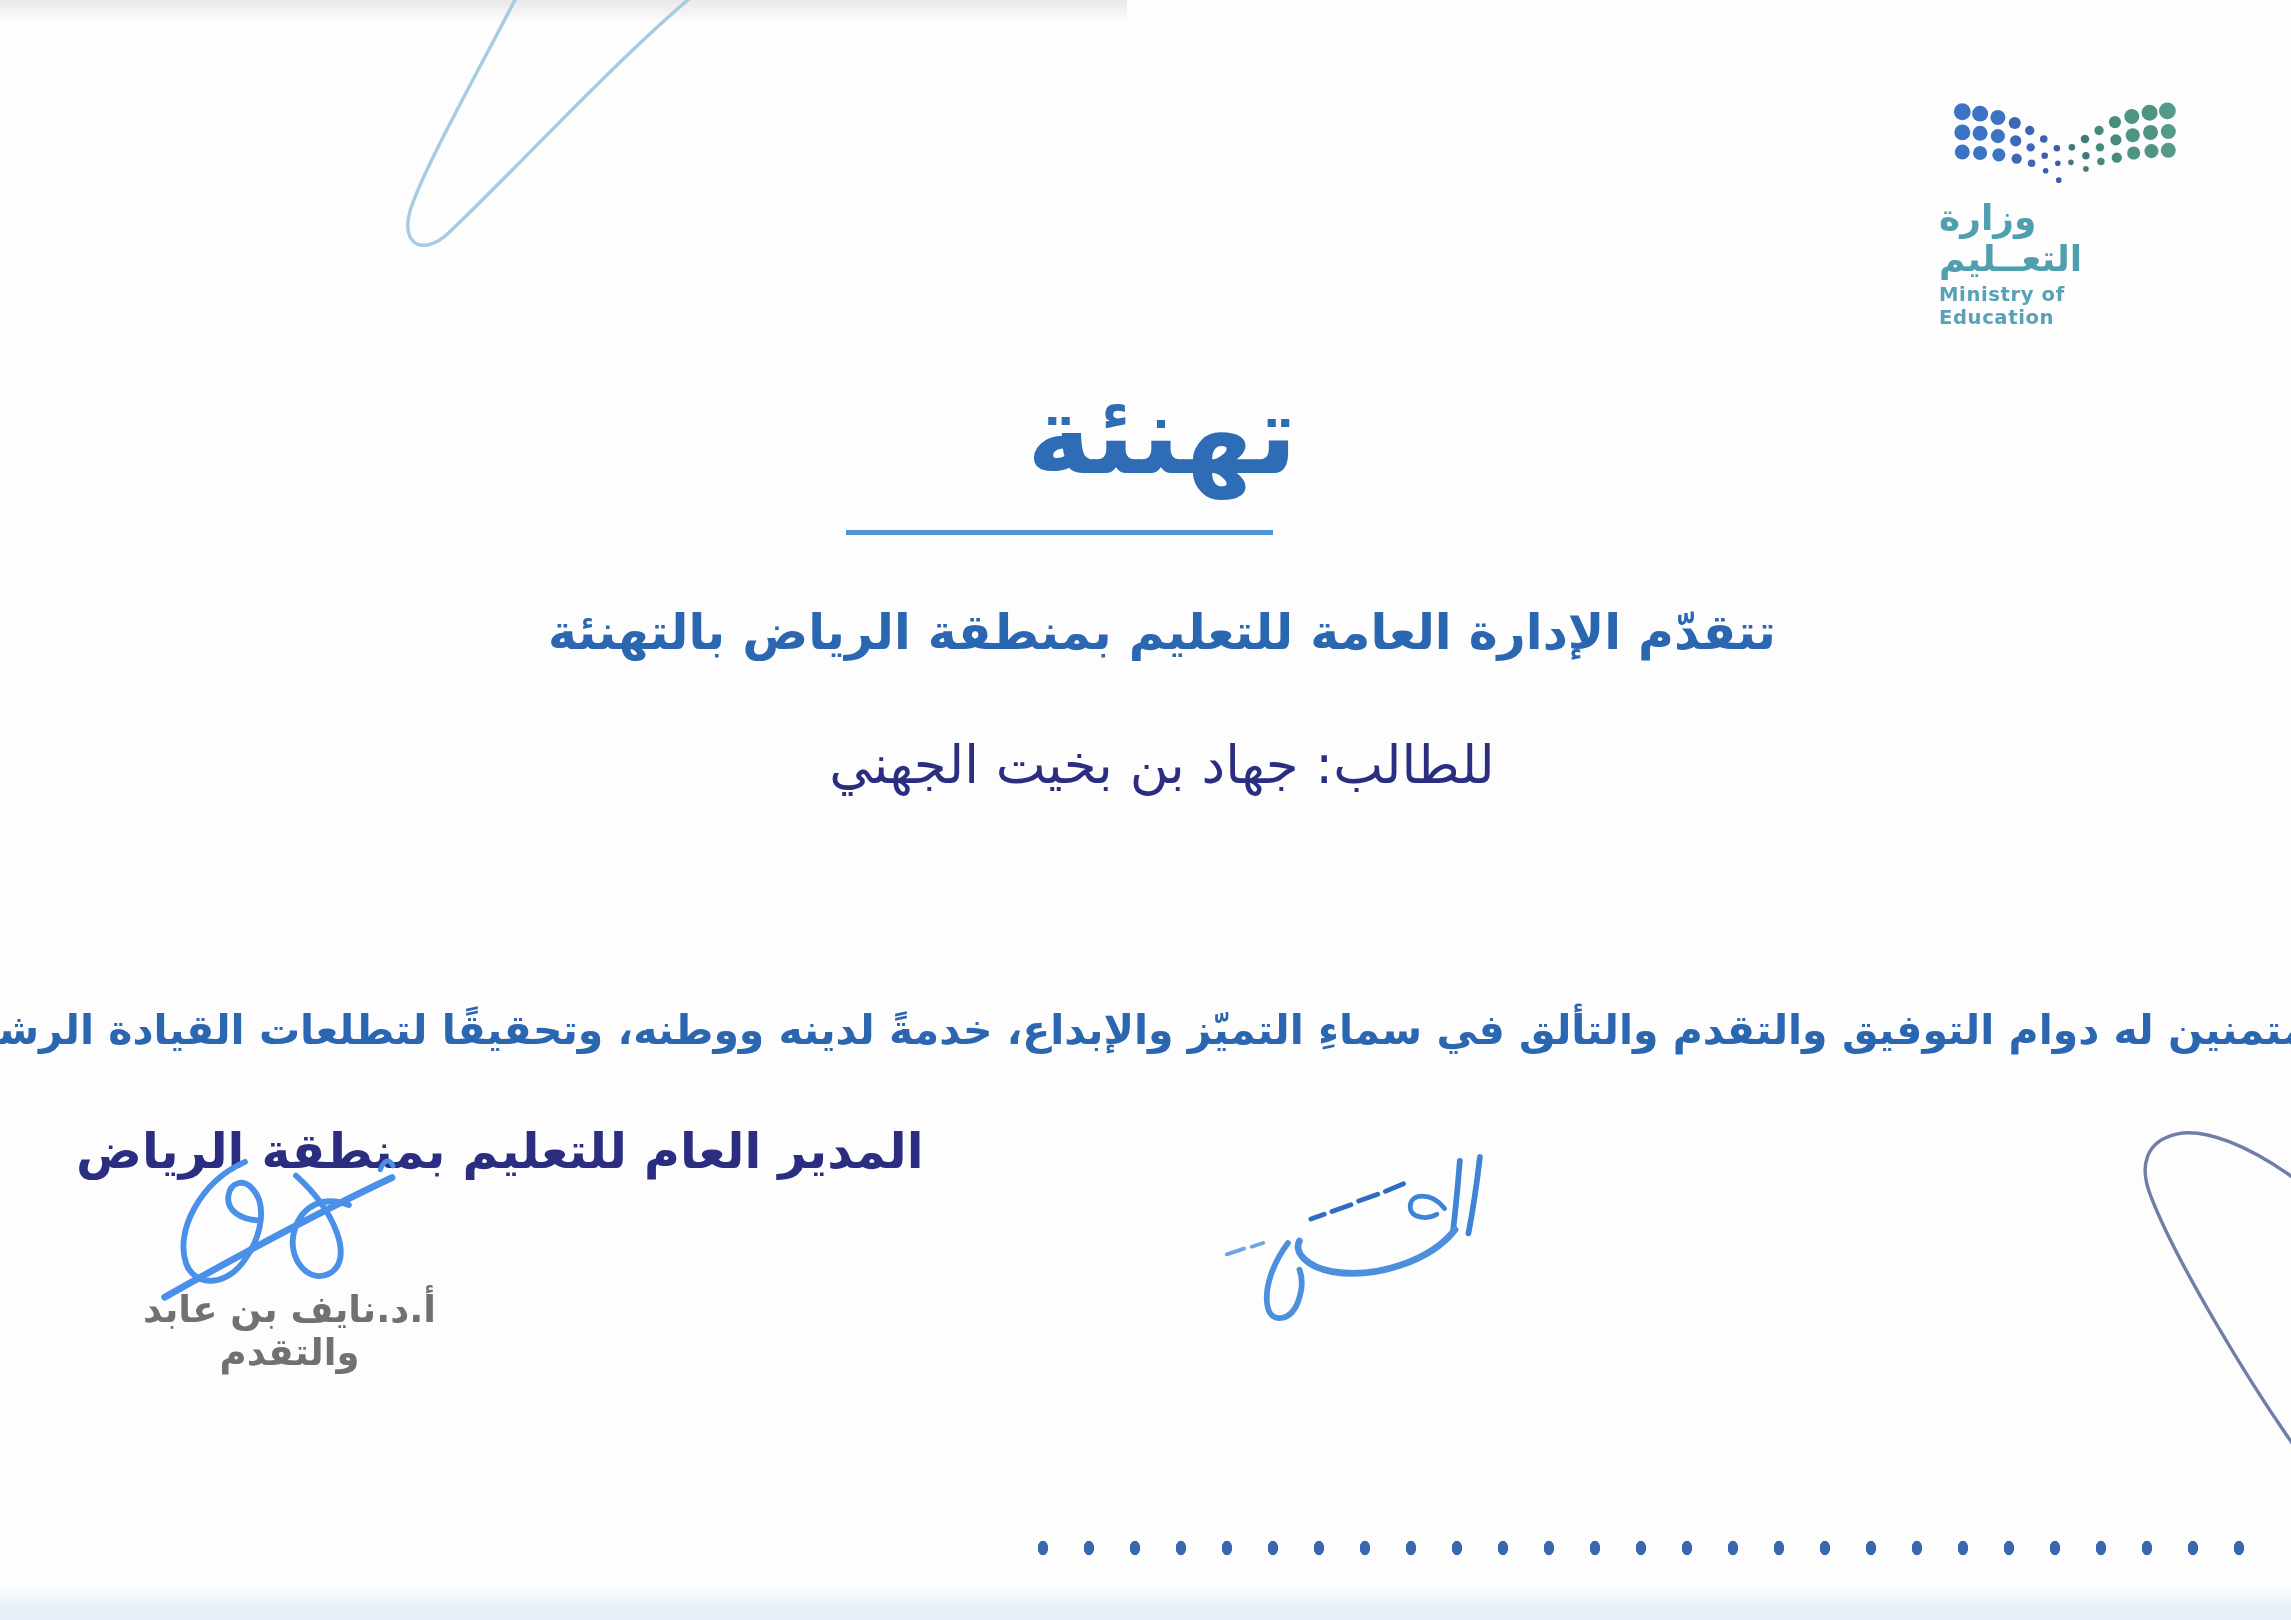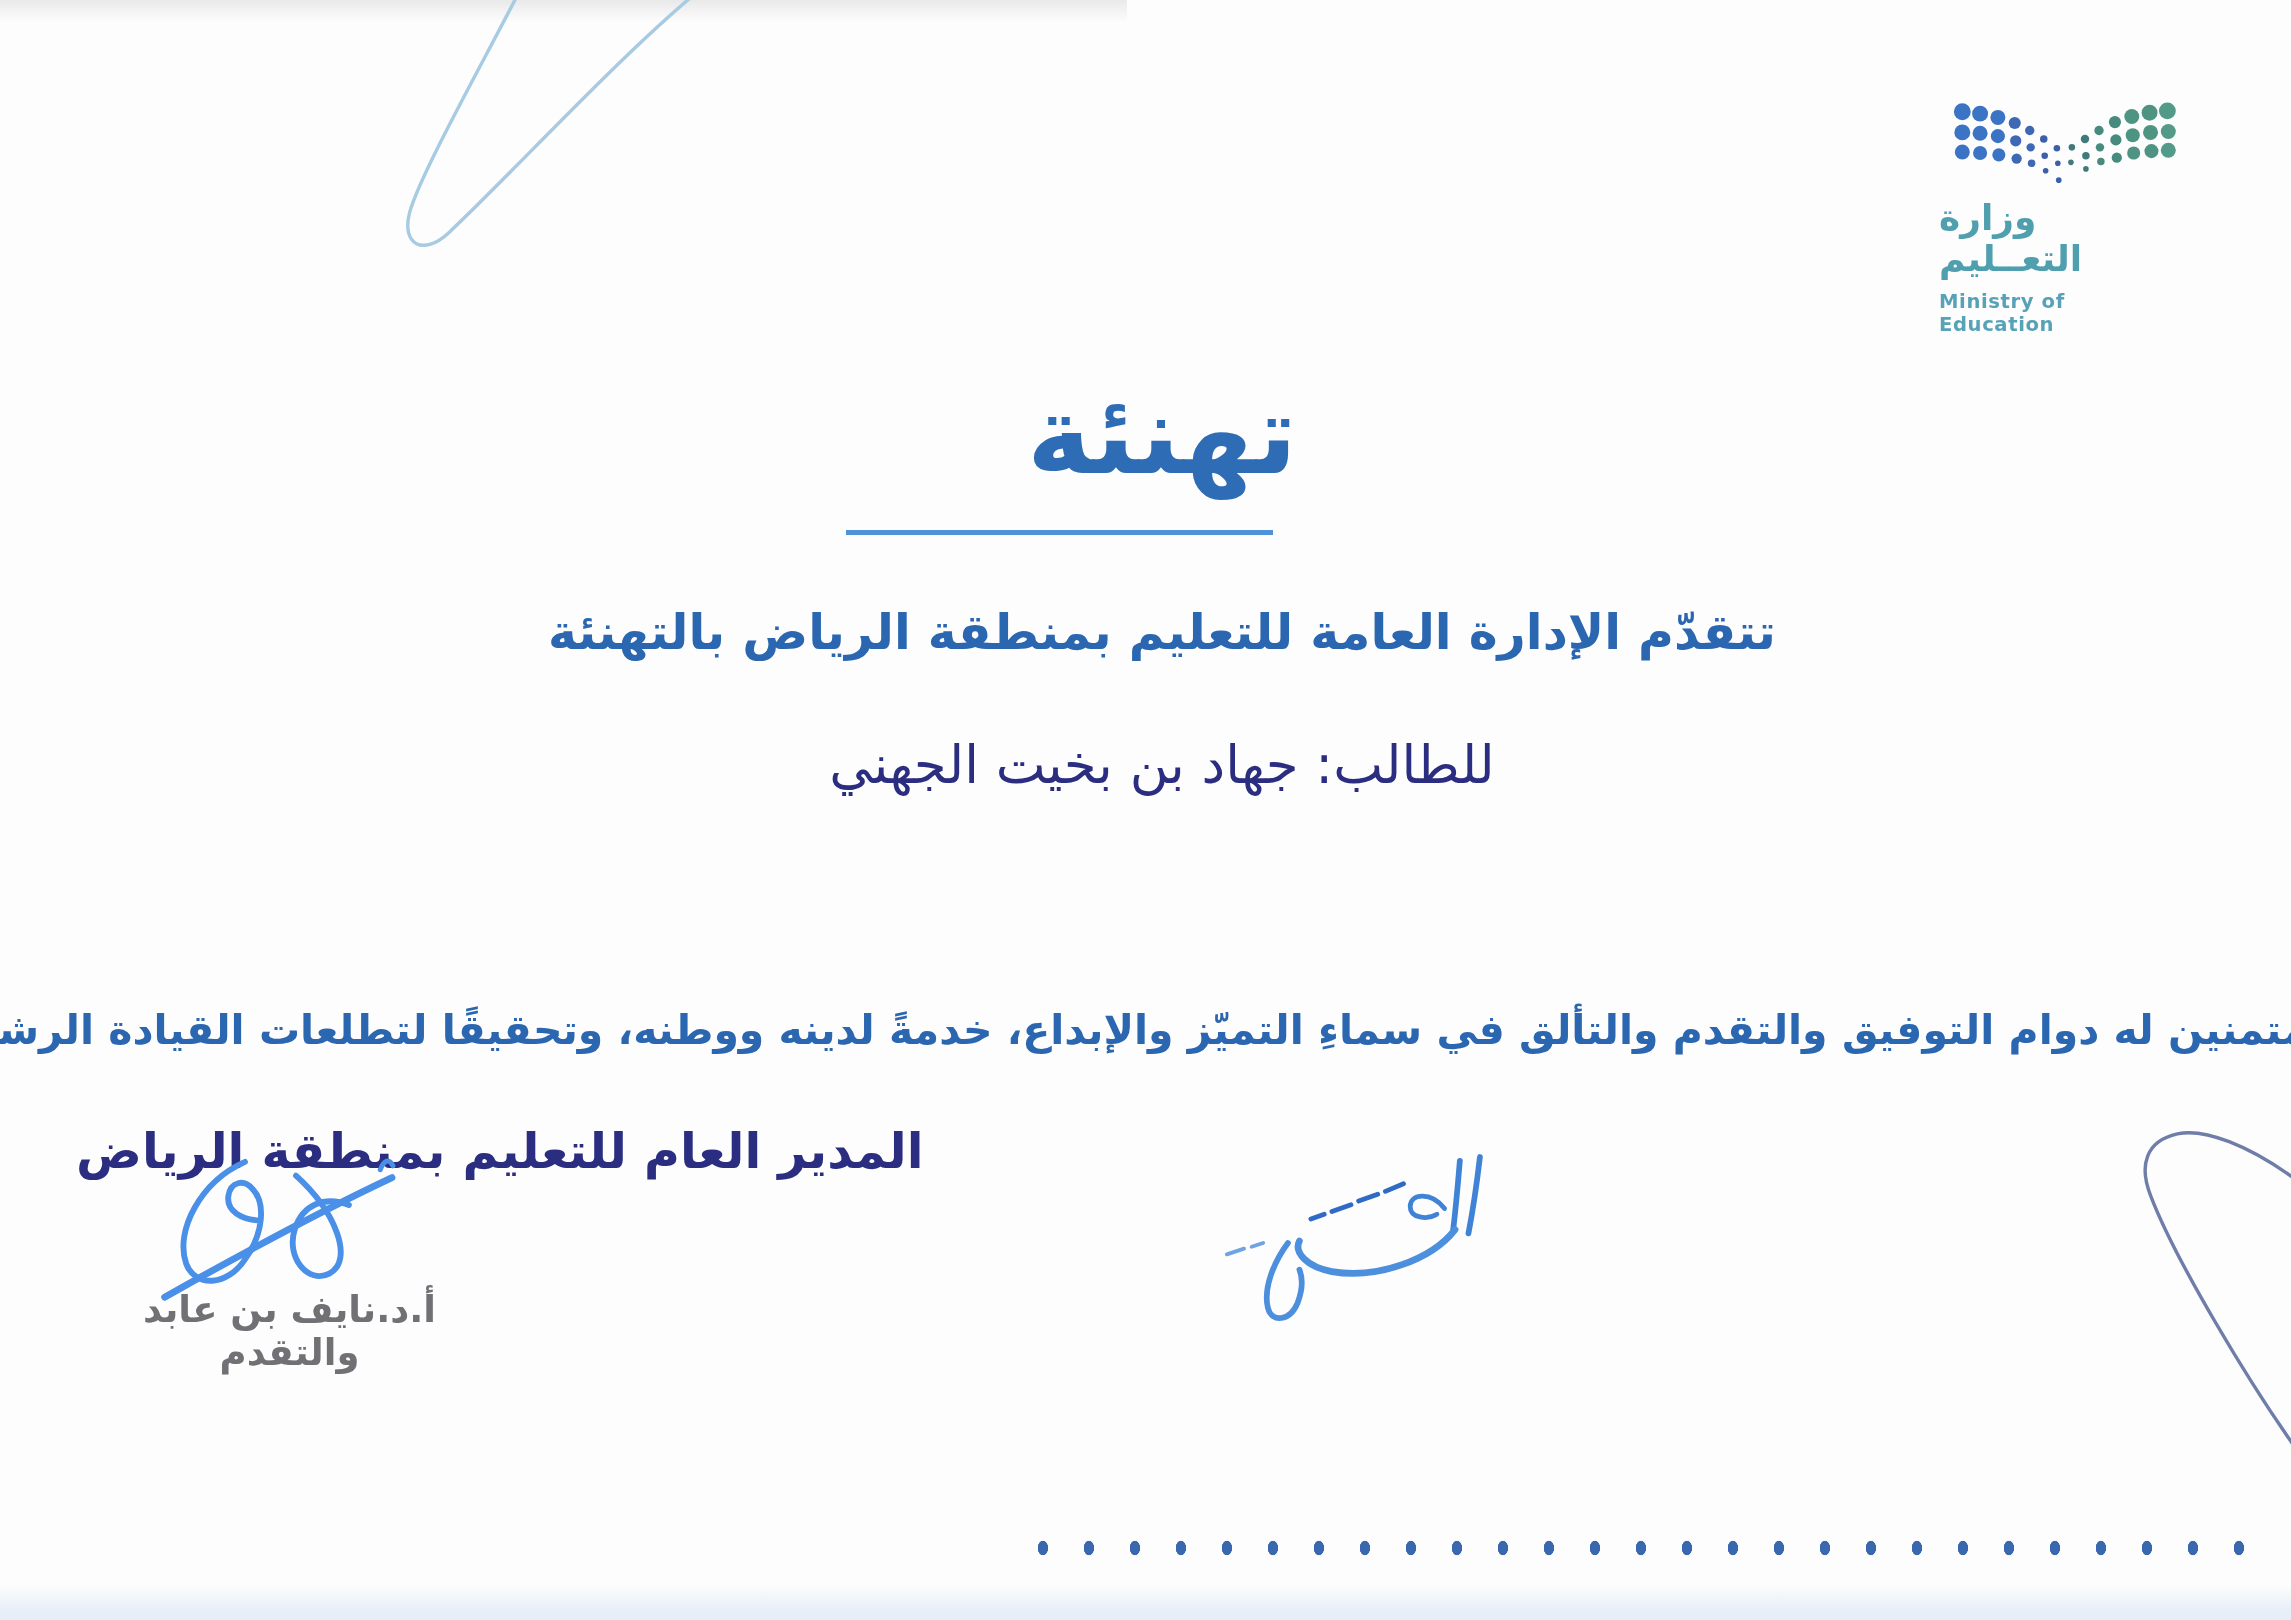--- a/index.html
+++ b/index.html
@@ -17,21 +17,21 @@
     background:linear-gradient(180deg,rgba(231,239,247,0) 0%,#e6eef7 75%);}
 
   
   .curve-top-left{position:absolute;left:323px;top:0;}
   .curve-bottom-right{position:absolute;left:2009px;top:1059px;}
 
   
   .logo{position:absolute;left:1939px;top:94px;width:247px;text-align:left;}
   .logo-dots{display:block;margin:0 auto;}
   .logo-ar{font-size:36px;line-height:1.15;font-weight:700;color:#4f9fae;direction:rtl;margin-top:0px;}
-  .logo-en{font-size:19.6px;font-weight:700;color:#57a2b6;letter-spacing:0.6px;margin-top:10px;}
+  .logo-en{font-size:19.6px;font-weight:700;color:#57a2b6;letter-spacing:0.6px;margin-top:3px;}
 
   
   .line{position:absolute;left:0;width:100%;text-align:center;white-space:nowrap;direction:rtl;margin:16px;}
   .title{top:355px;font-size:110px;font-weight:800;color:#2e6cb5;}
   .title-underline{position:absolute;left:846px;top:530px;width:427px;height:4.9px;background:#4e93d9;}
   .intro{top:588px;font-size:49px;font-weight:700;color:#2b66b0;}
   .recipient{top:718px;font-size:53px;font-weight:400;color:#2b2e80;}
   .occasion{top:880px;font-size:43px;font-weight:700;color:#2b66b0;}
   .wish{top:990px;font-size:41px;font-weight:700;color:#2b66b0;}
 

